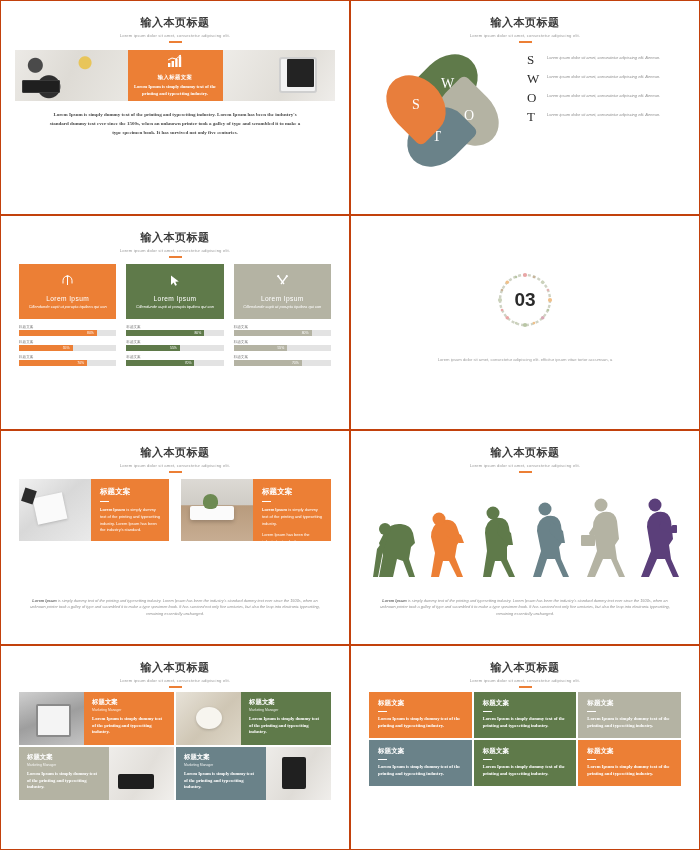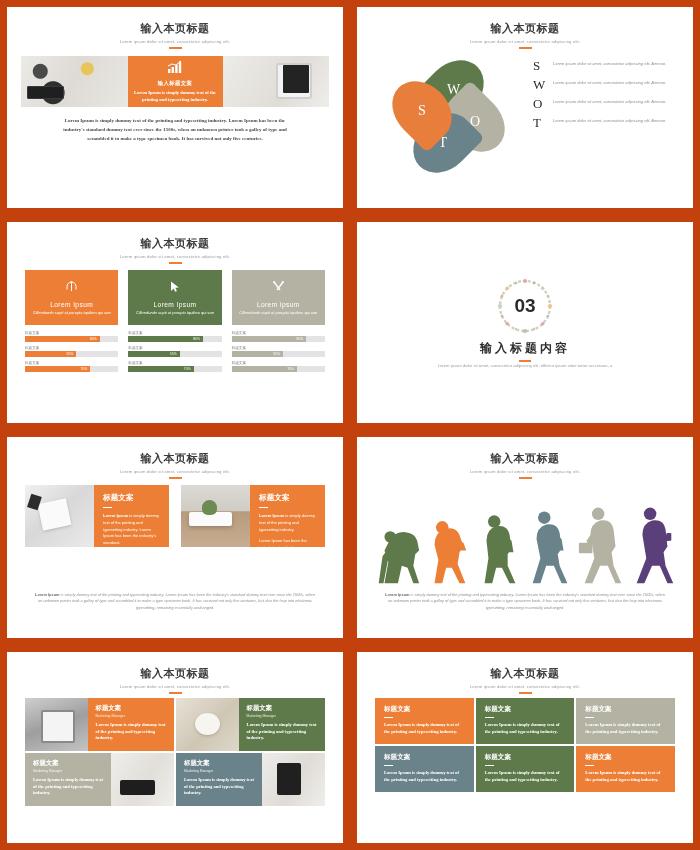--- a/index.html
+++ b/index.html
@@ -14,21 +14,21 @@
     display: grid;
     grid-template-columns: 350px 350px;
     grid-template-rows: 215px 215px 215px 205px;
     background: #e8e8e8;
     gap: 0;
   }
   .slide {
     background: #ffffff;
     position: relative;
     overflow: hidden;
-    border: 7px solid #c2410c;
+    border: 1px solid #c2410c;
   }
 
   
   .shead { padding-top: 14px; text-align: center; }
   .shead .t {
     font-size: 11px; font-weight: bold; color: #3b3b3b;
     letter-spacing: .5px;
   }
   .shead .s {
     font-size: 4.2px; color: #9a9a9a; margin-top: 3px;
@@ -487,24 +487,20 @@
         <circle cx="55" cy="22" r="1.3" fill="#e2b3b3"></circle>
         <circle cx="55" cy="42" r="1.3" fill="#b9c6a5"></circle>
         <circle cx="41" cy="55" r="1.3" fill="#f0c08a"></circle>
         <circle cx="23" cy="55" r="1.3" fill="#cbd2bb"></circle>
         <circle cx="9" cy="42" r="1.3" fill="#e9a6a6"></circle>
         <circle cx="9" cy="22" r="1.3" fill="#c8b49a"></circle>
         <circle cx="23" cy="9" r="1.3" fill="#b9c6a5"></circle>
       </svg>
       <div class="num">03</div>
     </div>
-    <div class="sec-title">
-      <span>输入标题内容</span>
-      <div class="sec-bar"></div>
-    </div>
     <div class="sec-sub">Lorem ipsum dolor sit amet, consectetur adipiscing elit. efficitur ipsum vitae tortor accumsan, a</div>
   </div>
 
   <div class="slide">
     <div class="shead">
       <div class="t">输入本页标题</div>
       <div class="s">Lorem ipsum dolor sit amet, consectetur adipiscing elit.</div>
       <div class="bar"></div>
     </div>
     <div class="duo">

